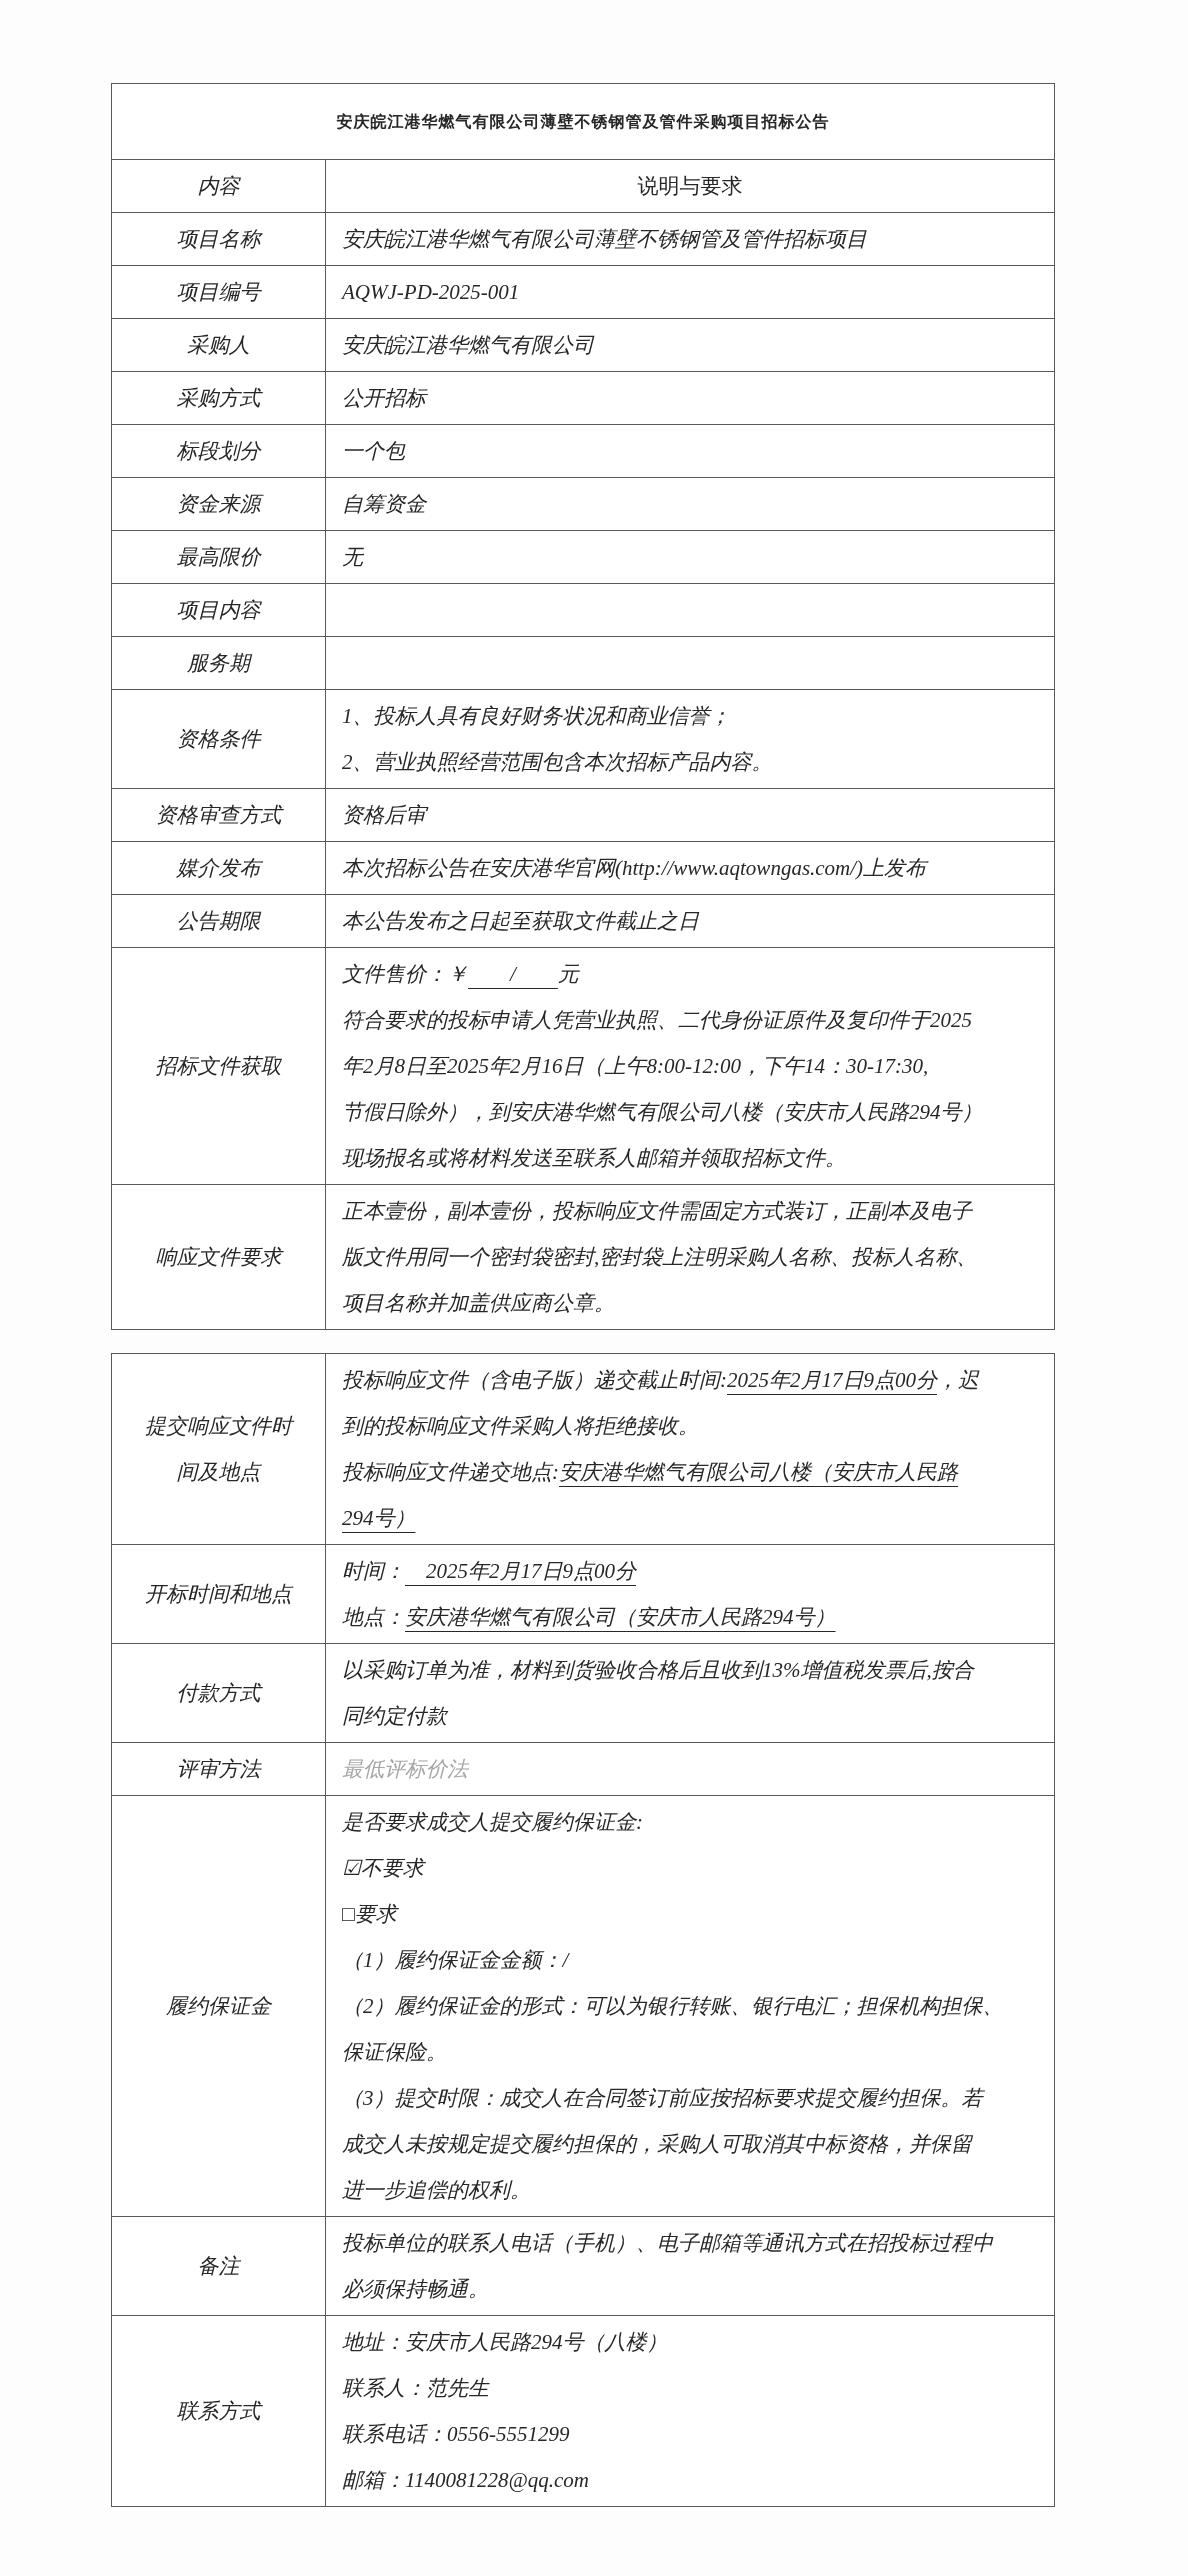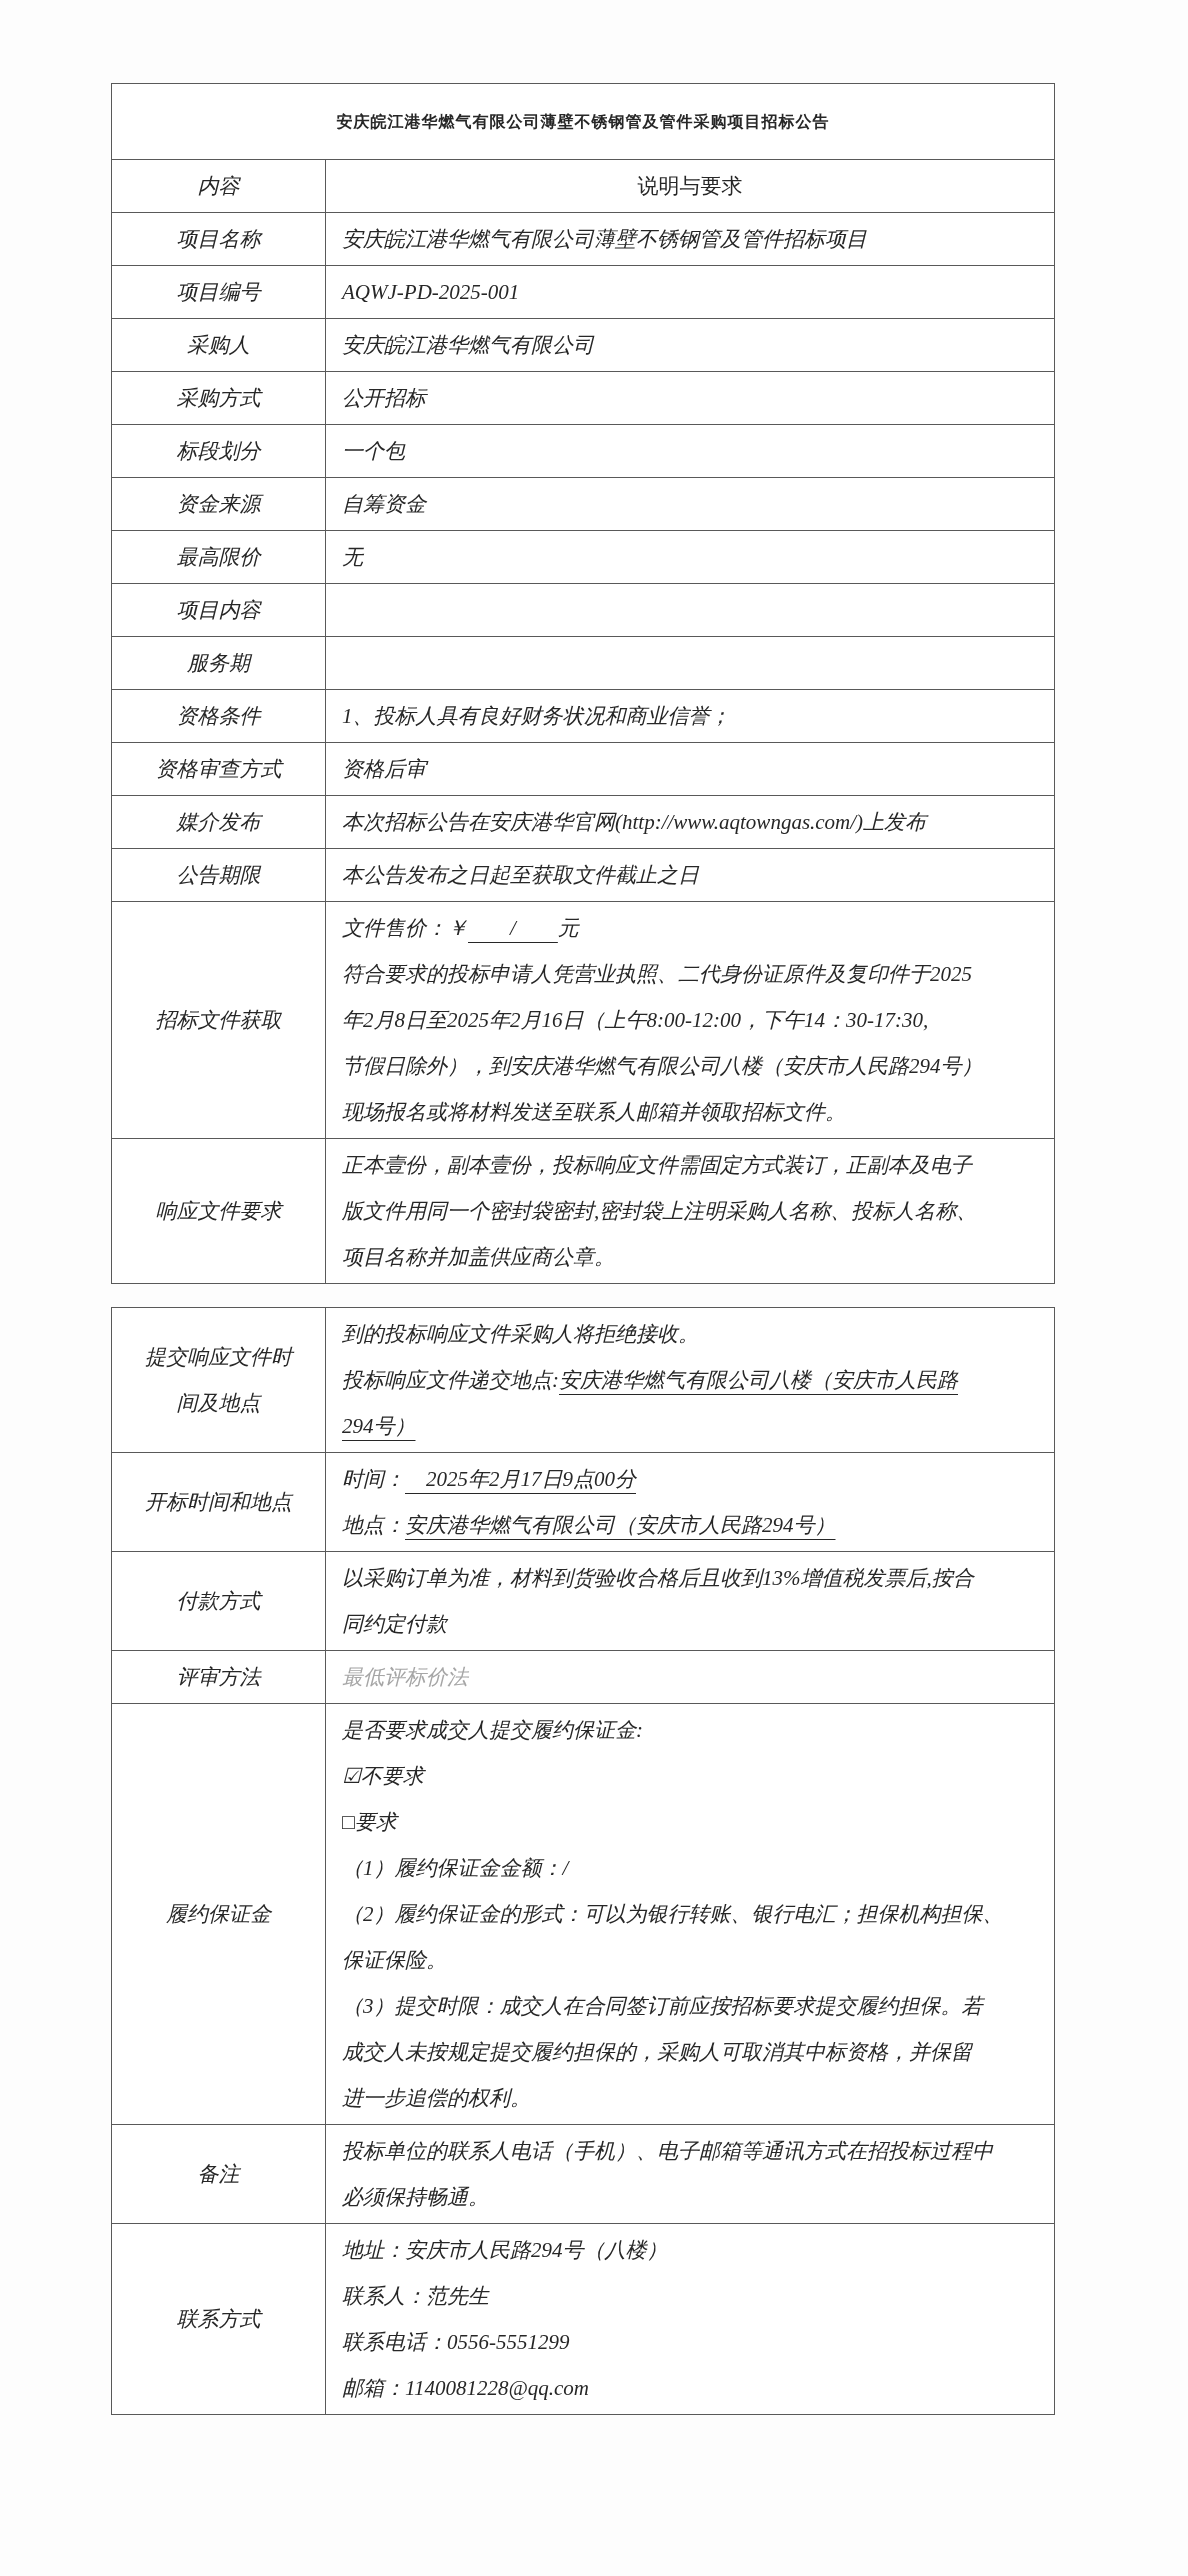--- a/index.html
+++ b/index.html
@@ -152,20 +152,21 @@
         <div class="cell content"></div>
       </div>
       <div class="row empty">
         <div class="cell label">服务期</div>
         <div class="cell content"></div>
       </div>
       <div class="row">
         <div class="cell label">资格条件</div>
         <div class="cell content">
           <div class="line"><span>1、投标人具有良好财务状况和商业信誉；</span></div>
+          <div class="line"><span>2、营业执照经营范围包含本次招标产品内容。</span></div>
         </div>
       </div>
       <div class="row">
         <div class="cell label">资格审查方式</div>
         <div class="cell content">
           <div class="line"><span>资格后审</span></div>
         </div>
       </div>
       <div class="row">
         <div class="cell label">媒介发布</div>
@@ -197,20 +198,21 @@
           <div class="line"><span>项目名称并加盖供应商公章。</span></div>
         </div>
       </div>
     </div>
 
   <div class="tbl" id="tbl2">
       <div class="row">
         <div class="cell label">提交响应文件时
 间及地点</div>
         <div class="cell content">
+          <div class="line"><span>投标响应文件（含电子版）递交截止时间:</span><span class="u">2025年2月17日9点00分</span><span>，迟</span></div>
           <div class="line"><span>到的投标响应文件采购人将拒绝接收。</span></div>
           <div class="line"><span>投标响应文件递交地点:</span><span class="u">安庆港华燃气有限公司八楼（安庆市人民路</span></div>
           <div class="line"><span class="u">294号）</span></div>
         </div>
       </div>
       <div class="row">
         <div class="cell label">开标时间和地点</div>
         <div class="cell content">
           <div class="line"><span>时间：</span><span class="u">　2025年2月17日9点00分</span></div>
           <div class="line"><span>地点：</span><span class="u">安庆港华燃气有限公司（安庆市人民路294号）</span></div>

